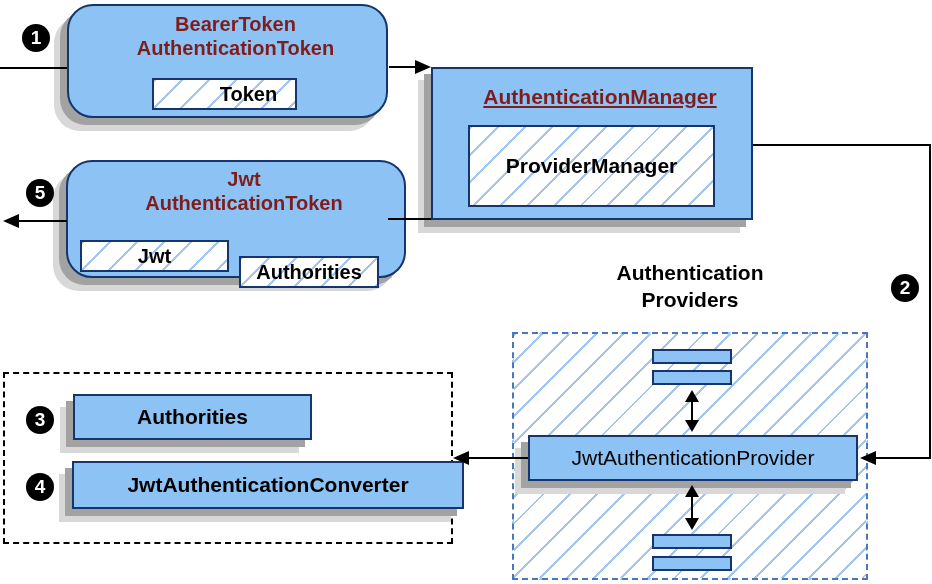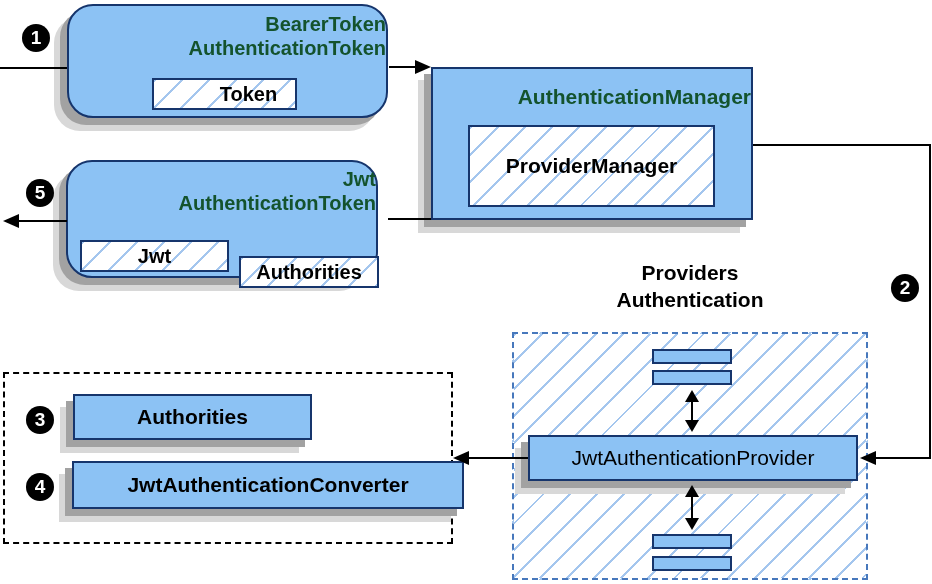--- a/index.html
+++ b/index.html
@@ -10,21 +10,21 @@
 
   .node {
     position:absolute;
     background:#8cc2f4;
     border:2px solid #16356c;
     box-shadow:-7px 7px 0 #a2a2a2, -13px 13px 0 #d8d8d8;
     color:#000;
   }
   .rounded { border-radius:26px; }
 
-  .node-title { font-weight:bold; font-size:20px; line-height:24px; text-align:right; color:#14532d;margin-left:16px; }
+  .node-title { font-weight:bold; font-size:20px; line-height:24px; text-align:center; color:#7f1d1d;margin-left:16px; }
 
   .slot {
     position:absolute;
     background-color:#ffffff;
     border:2px solid #16356c;
     display:flex; align-items:center; justify-content:center;
     font-weight:bold; font-size:20px; color:#000;
   }
   .hatch {
     background-image:repeating-linear-gradient(135deg,
@@ -66,53 +66,53 @@
     position:absolute;
     left:555px; top:259px; width:270px;
     text-align:center;
     font-weight:bold; font-size:21px; line-height:27px; color:#000;
   }
 
   .overlay { position:absolute; left:0; top:0; z-index:7; pointer-events:none; }
   .overlay line, .overlay polyline { stroke:#000; stroke-width:2; fill:none; }
   .overlay polygon { fill:#000; stroke:none; }
 
-  .title-mgr { margin-top:16px; font-size:21px; }
+  .title-mgr { margin-top:16px; font-size:21px;text-decoration:underline; }
   .big-label { font-size:21px; }
 </style>
 </head>
 <body>
 
 <div class="canvas">
 
   <div class="node rounded" style="left:67px; top:4px; width:321px; height:114px;">
     <div class="node-title" style="padding-top:6px;">
       <div>BearerToken</div>
       <div>AuthenticationToken</div>
     </div>
     <div class="slot hatch" style="left:83px; top:72px; width:145px; height:32px;padding-left:48px;">Token</div>
   </div>
 
   <div class="node" style="left:431px; top:67px; width:322px; height:153px;">
     <div class="node-title title-mgr">AuthenticationManager</div>
     <div class="slot hatch" style="left:35px; top:56px; width:247px; height:82px; font-size:21px;">ProviderManager</div>
   </div>
 
-  <div class="node rounded" style="left:66px; top:160px; width:312px; height:118px;">
+  <div class="node rounded" style="left:66px; top:160px; width:340px; height:118px;">
     <div class="node-title" style="padding-top:5px;">
       <div>Jwt</div>
       <div>AuthenticationToken</div>
     </div>
     <div class="slot hatch" style="left:12px; top:78px; width:149px; height:32px;">Jwt</div>
     <div class="slot hatch" style="left:171px; top:78px; width:140px; height:32px;margin-top:16px;">Authorities</div>
   </div>
 
   <div class="label-providers">
+    <div>Authentication</div>
     <div>Providers</div>
-    <div>Authentication</div>
   </div>
 
   <div class="group-providers hatch" style="left:512px; top:332px; width:356px; height:248px;">
     <div class="stub" style="left:138px; top:15px;"></div>
     <div class="stub" style="left:138px; top:36px;"></div>
     <div class="node flex-center big-label" style="left:14px; top:101px; width:330px; height:46px; font-weight:normal;">JwtAuthenticationProvider</div>
     <div class="stub" style="left:138px; top:200px;"></div>
     <div class="stub" style="left:138px; top:222px;"></div>
   </div>
 

